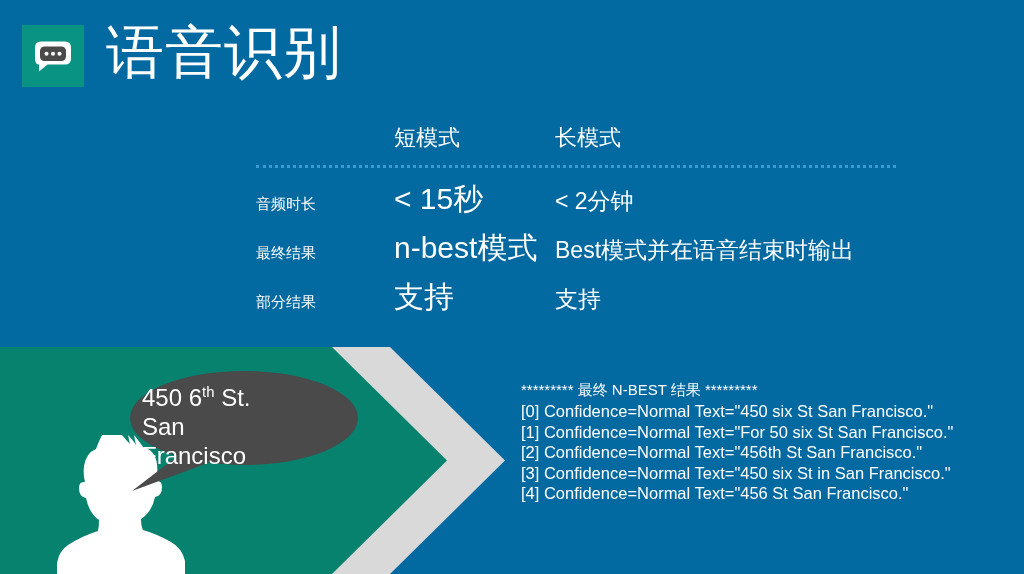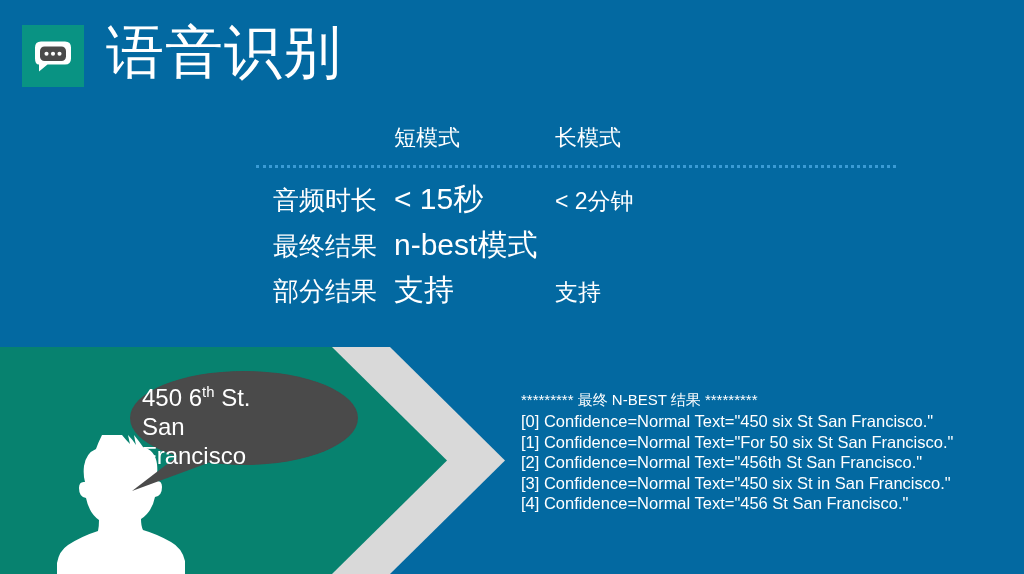--- a/index.html
+++ b/index.html
@@ -52,24 +52,23 @@
   }
   .tbl-row {
     display: flex;
     align-items: baseline;
     color: #ffffff;
   }
   .tbl-head .c-label { visibility: hidden; }
   .c-label {
     width: 138px;
     flex: 0 0 138px;
-    font-size: 26px;
+    font-size: 15px;
     line-height: 40px;
     white-space: nowrap;
-    text-align: center;
   }
   .c-short {
     width: 161px;
     flex: 0 0 161px;
     font-size: 30px;
     line-height: 40px;
     white-space: nowrap;
   }
   .c-long {
     flex: 1 1 auto;
@@ -135,21 +134,21 @@
   #bubble-text sup {
     font-size: 0.62em;
     vertical-align: super;
     line-height: 0;
   }
 
   
   #nbest {
     position: absolute;
     left: 521px;
-    top: 390px;
+    top: 380px;
     width: 500px;
     color: #ffffff;
   }
   #nbest-title {
     font-size: 15px;
     line-height: 20px;
     white-space: nowrap;
     margin-bottom: 1px;
   }
   .nbest-line {
@@ -189,20 +188,21 @@
 
     <div id="tbl-body">
       <div class="tbl-row">
         <span class="c-label">音频时长</span>
         <span class="c-short">&lt; 15秒</span>
         <span class="c-long">&lt; 2分钟</span>
       </div>
       <div class="tbl-row">
         <span class="c-label">最终结果</span>
         <span class="c-short">n-best模式</span>
+        <span class="c-long">Best模式并在语音结束时输出</span>
       </div>
       <div class="tbl-row">
         <span class="c-label">部分结果</span>
         <span class="c-short">支持</span>
         <span class="c-long">支持</span>
       </div>
     </div>
   </div>
 
   <div id="band">

